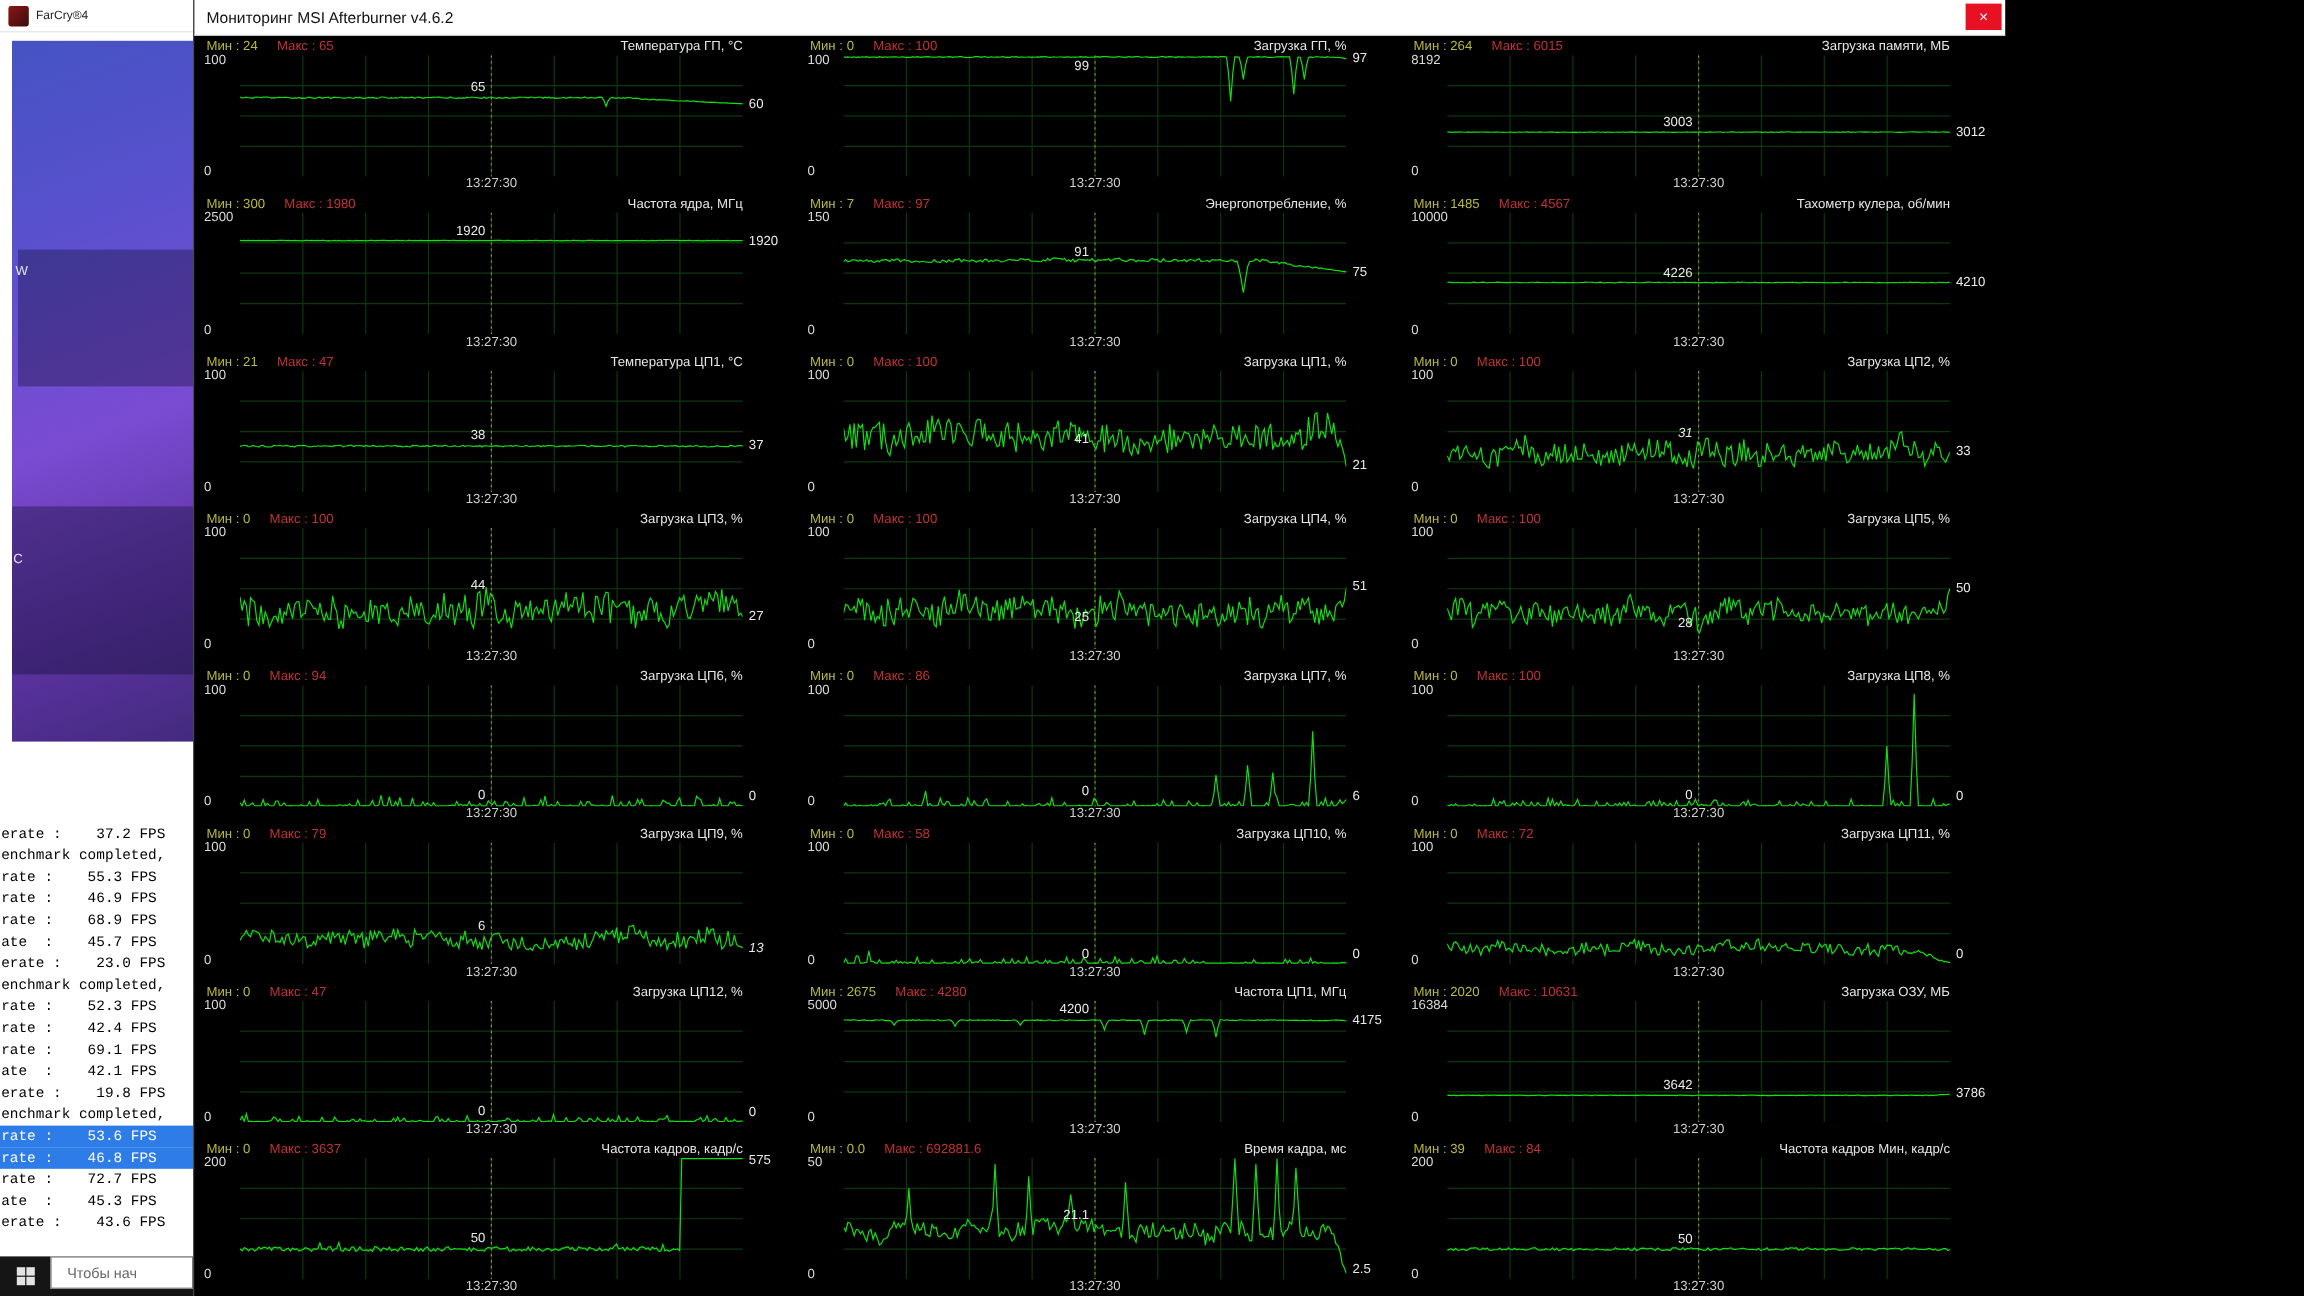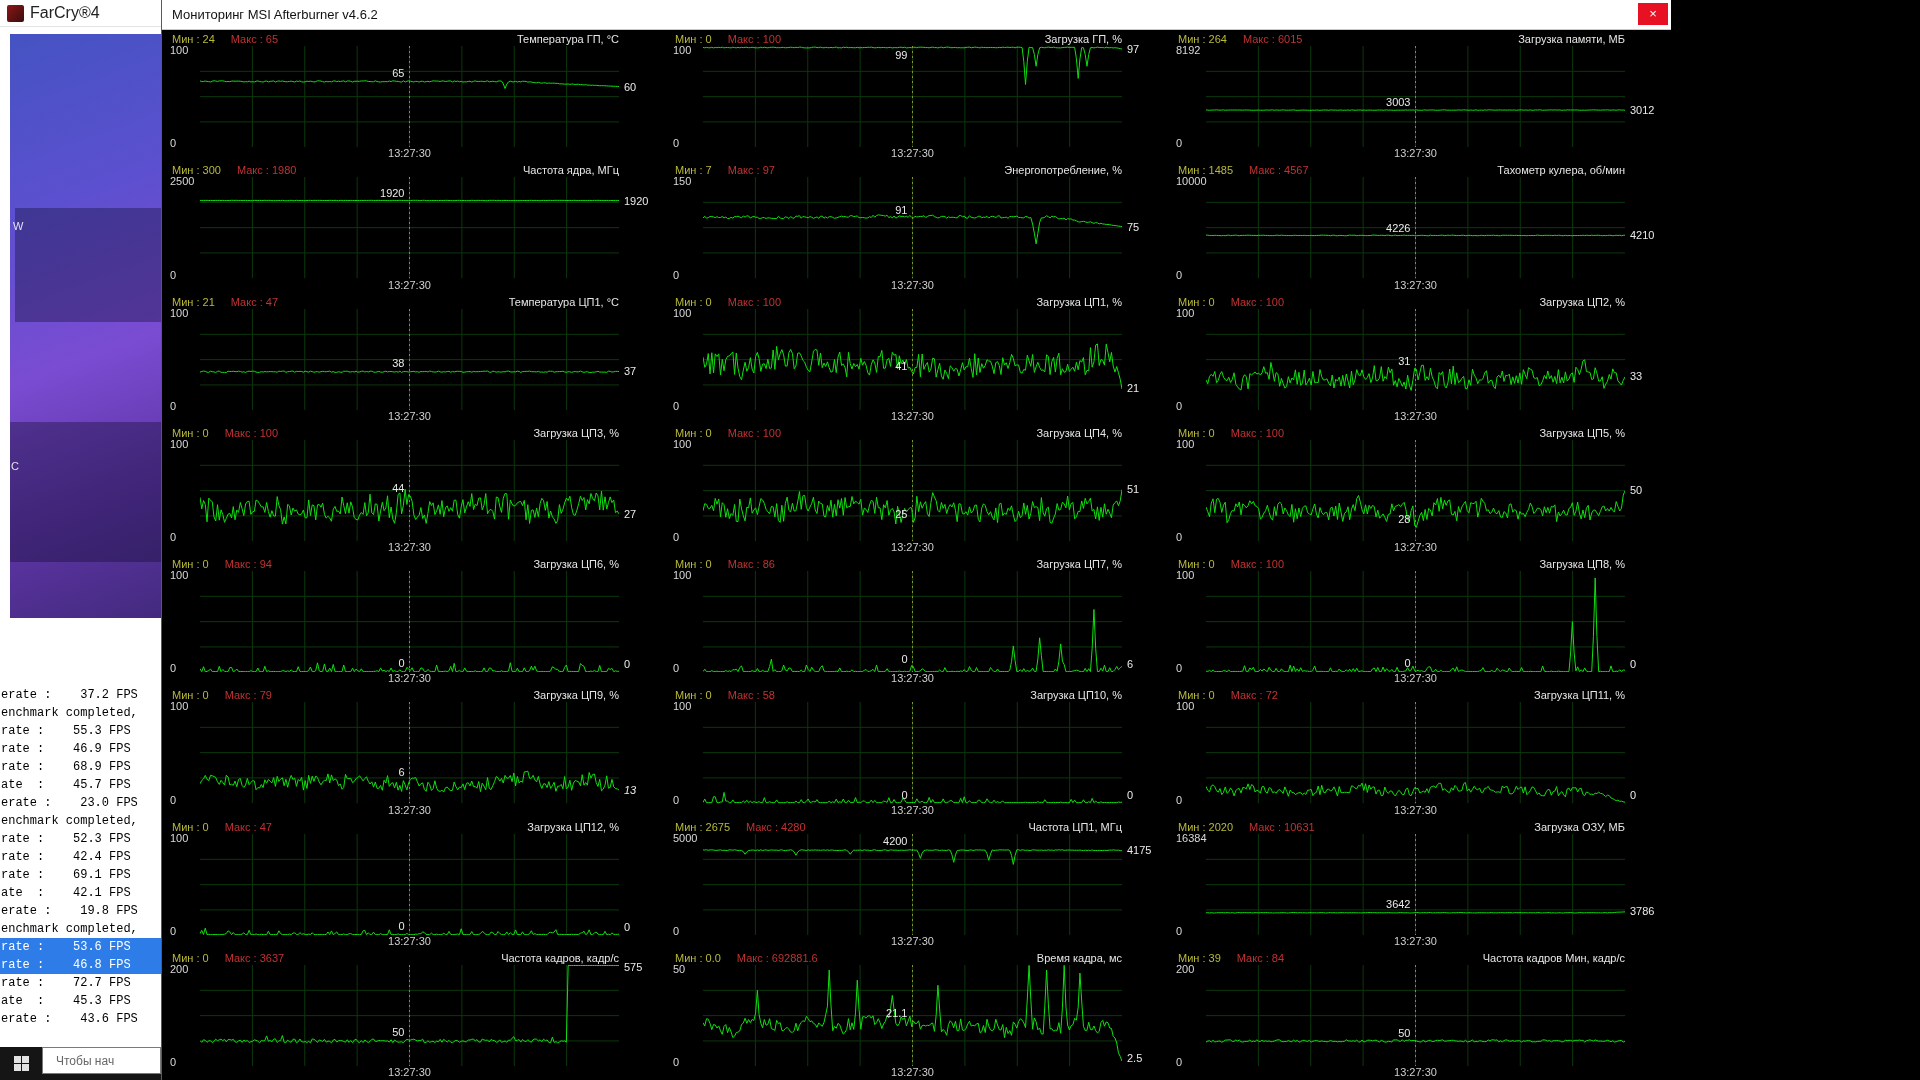--- a/index.html
+++ b/index.html
@@ -2,21 +2,21 @@
 <html><head>
 <meta charset="utf-8">
 <style>
   *{margin:0;padding:0;box-sizing:border-box}
   html,body{width:1920px;height:1080px;overflow:hidden;background:#000;font-family:"Liberation Sans",sans-serif;position:relative}
 
   
   .farcry-win{position:absolute;left:0;top:0;width:161px;height:1047px;background:#fff;z-index:1}
   .fc-titlebar{height:27px;display:flex;align-items:center;gap:6px;padding-left:7px;background:#fff;border-bottom:1px solid #e3e3e3}
   .fc-icon{width:17px;height:17px;border-radius:2px;background:linear-gradient(135deg,#8c1616 0%,#3a0d0d 100%);flex:none}
-  .fc-title{font-size:16px;color:#222;white-space:nowrap}
+  .fc-title{font-size:10px;color:#222;white-space:nowrap}
   .fc-game{position:absolute;left:10px;top:34px;width:151px;height:584px;overflow:hidden;
     background:linear-gradient(160deg,#4553c2 0%,#5b50cf 28%,#7a4cd2 55%,#5e35a6 78%,#432a7e 100%)}
   .fc-overlay-rect{position:absolute;background:rgba(12,10,36,0.35)}
   .fc-overlay-rect.r1{left:5px;top:174px;width:146px;height:114px}
   .fc-overlay-rect.r2{left:0;top:388px;width:151px;height:140px}
   .fc-hud-letter{position:absolute;color:rgba(255,255,255,0.85);font-size:11px}
   .fc-console{position:absolute;left:0;top:630px;width:161px;height:429px;background:#fff;
     font-family:Liberation Mono, monospace;font-size:12px;color:#000;padding-top:56px;overflow:hidden}
   .console-line{height:18px;line-height:18px;white-space:pre;padding-left:1px}
   .console-line.selected{background:#2d7ce8;color:#fff}
@@ -424,21 +424,21 @@
               <line x1="250" y1="0" x2="250" y2="100" stroke="#0c380c" stroke-width="1" vector-effect="non-scaling-stroke"></line>
               <line x1="312.5" y1="0" x2="312.5" y2="100" stroke="#0c380c" stroke-width="1" vector-effect="non-scaling-stroke"></line>
               <line x1="375" y1="0" x2="375" y2="100" stroke="#0c380c" stroke-width="1" vector-effect="non-scaling-stroke"></line>
               <line x1="437.5" y1="0" x2="437.5" y2="100" stroke="#0c380c" stroke-width="1" vector-effect="non-scaling-stroke"></line>
               <line x1="0" y1="25" x2="500" y2="25" stroke="#0c380c" stroke-width="1" vector-effect="non-scaling-stroke"></line>
               <line x1="0" y1="50" x2="500" y2="50" stroke="#0c380c" stroke-width="1" vector-effect="non-scaling-stroke"></line>
               <line x1="0" y1="75" x2="500" y2="75" stroke="#0c380c" stroke-width="1" vector-effect="non-scaling-stroke"></line>
               <line x1="250" y1="0" x2="250" y2="100" stroke="#8f8f2a" stroke-width="1" stroke-dasharray="2 3" vector-effect="non-scaling-stroke"></line>
               <polyline points="0.0,70.0 2.1,73.8 4.2,66.6 6.3,64.5 8.4,66.5 10.5,61.7 12.6,72.7 14.6,70.5 16.7,64.6 18.8,61.8 20.9,67.3 23.0,69.8 25.1,70.8 27.2,67.4 29.3,72.6 31.4,69.5 33.5,63.0 35.6,74.4 37.7,76.9 39.7,79.0 41.8,80.0 43.9,68.4 46.0,64.9 48.1,67.0 50.2,78.9 52.3,63.8 54.4,65.1 56.5,63.6 58.6,62.2 60.7,64.3 62.8,63.3 64.9,65.2 66.9,63.0 69.0,56.9 71.1,63.5 73.2,62.8 75.3,69.5 77.4,52.8 79.5,61.1 81.6,71.4 83.7,62.8 85.8,64.3 87.9,76.3 90.0,68.6 92.1,73.6 94.1,78.1 96.2,76.4 98.3,66.8 100.4,73.0 102.5,68.1 104.6,70.0 106.7,60.1 108.8,74.4 110.9,62.5 113.0,75.4 115.1,73.2 117.2,60.3 119.2,75.1 121.3,72.3 123.4,68.3 125.5,75.2 127.6,61.7 129.7,72.8 131.8,72.5 133.9,72.7 136.0,59.8 138.1,66.9 140.2,70.2 142.3,69.9 144.4,69.0 146.4,73.3 148.5,75.8 150.6,65.2 152.7,78.0 154.8,69.4 156.9,71.2 159.0,67.1 161.1,76.2 163.2,65.5 165.3,75.6 167.4,64.2 169.5,71.1 171.5,78.1 173.6,61.4 175.7,74.8 177.8,69.9 179.9,59.9 182.0,64.9 184.1,65.8 186.2,60.0 188.3,67.0 190.4,69.5 192.5,67.5 194.6,63.8 196.7,72.7 198.7,68.2 200.8,55.9 202.9,70.7 205.0,70.6 207.1,68.1 209.2,56.9 211.3,71.4 213.4,66.7 215.5,68.8 217.6,57.4 219.7,63.0 221.8,59.2 223.8,75.3 225.9,70.7 228.0,76.9 230.1,68.6 232.2,72.1 234.3,76.4 236.4,72.2 238.5,79.1 240.6,65.4 242.7,75.3 244.8,80.4 246.9,70.3 249.0,58.5 251.0,59.5 253.1,70.0 255.2,62.8 257.3,55.6 259.4,55.6 261.5,70.5 263.6,66.8 265.7,70.0 267.8,58.5 269.9,67.0 272.0,70.9 274.1,77.0 276.2,78.9 278.2,62.7 280.3,64.9 282.4,61.8 284.5,75.6 286.6,78.0 288.7,73.0 290.8,59.3 292.9,73.9 295.0,56.4 297.1,74.6 299.2,63.0 301.3,72.8 303.3,71.1 305.4,68.4 307.5,66.5 309.6,78.7 311.7,78.6 313.8,69.9 315.9,75.4 318.0,59.4 320.1,65.3 322.2,68.0 324.3,73.8 326.4,70.0 328.5,70.2 330.5,68.9 332.6,63.2 334.7,61.0 336.8,73.3 338.9,70.8 341.0,70.3 343.1,76.5 345.2,78.7 347.3,67.2 349.4,65.4 351.5,67.9 353.6,61.2 355.6,71.6 357.7,65.5 359.8,66.1 361.9,64.3 364.0,74.7 366.1,67.0 368.2,73.5 370.3,65.9 372.4,73.2 374.5,63.1 376.6,74.4 378.7,59.9 380.8,64.6 382.8,68.9 384.9,57.9 387.0,59.4 389.1,60.5 391.2,67.9 393.3,68.6 395.4,67.8 397.5,75.7 399.6,74.8 401.7,71.1 403.8,65.6 405.9,69.0 407.9,61.2 410.0,68.8 412.1,65.8 414.2,72.4 416.3,66.6 418.4,73.7 420.5,59.9 422.6,73.0 424.7,67.4 426.8,73.1 428.9,62.1 431.0,71.2 433.1,69.2 435.1,64.6 437.2,63.0 439.3,72.5 441.4,57.5 443.5,59.7 445.6,64.8 447.7,59.3 449.8,51.3 451.9,50.2 454.0,61.8 456.1,62.2 458.2,62.6 460.3,69.7 462.3,69.0 464.4,58.0 466.5,63.5 468.6,71.2 470.7,71.1 472.8,66.9 474.9,78.4 477.0,74.2 479.1,71.3 481.2,64.7 483.3,69.2 485.4,59.1 487.4,63.0 489.5,63.0 491.6,71.0 493.7,73.1 495.8,75.1 497.9,70.6 500.0,67.0" fill="none" stroke="#0fe00f" stroke-width="1" vector-effect="non-scaling-stroke"></polyline>
             </svg>
-            <div class="mid-label" style="top: 59.4636%; transform: translateY(-115%);">31</div>
+            <div class="mid-label" style="top: 59.4636%; transform: translateY(-115%); font-style: italic;">31</div>
           </div>
           <div class="gr">
             <span class="rval" style="top: 67%; transform: translateY(-50%);">33</span>
           </div>
         </div>
         <div class="panel-footer">13:27:30</div>
       </div>
       <div class="panel">
         <div class="panel-header">
           <div class="minmax">

